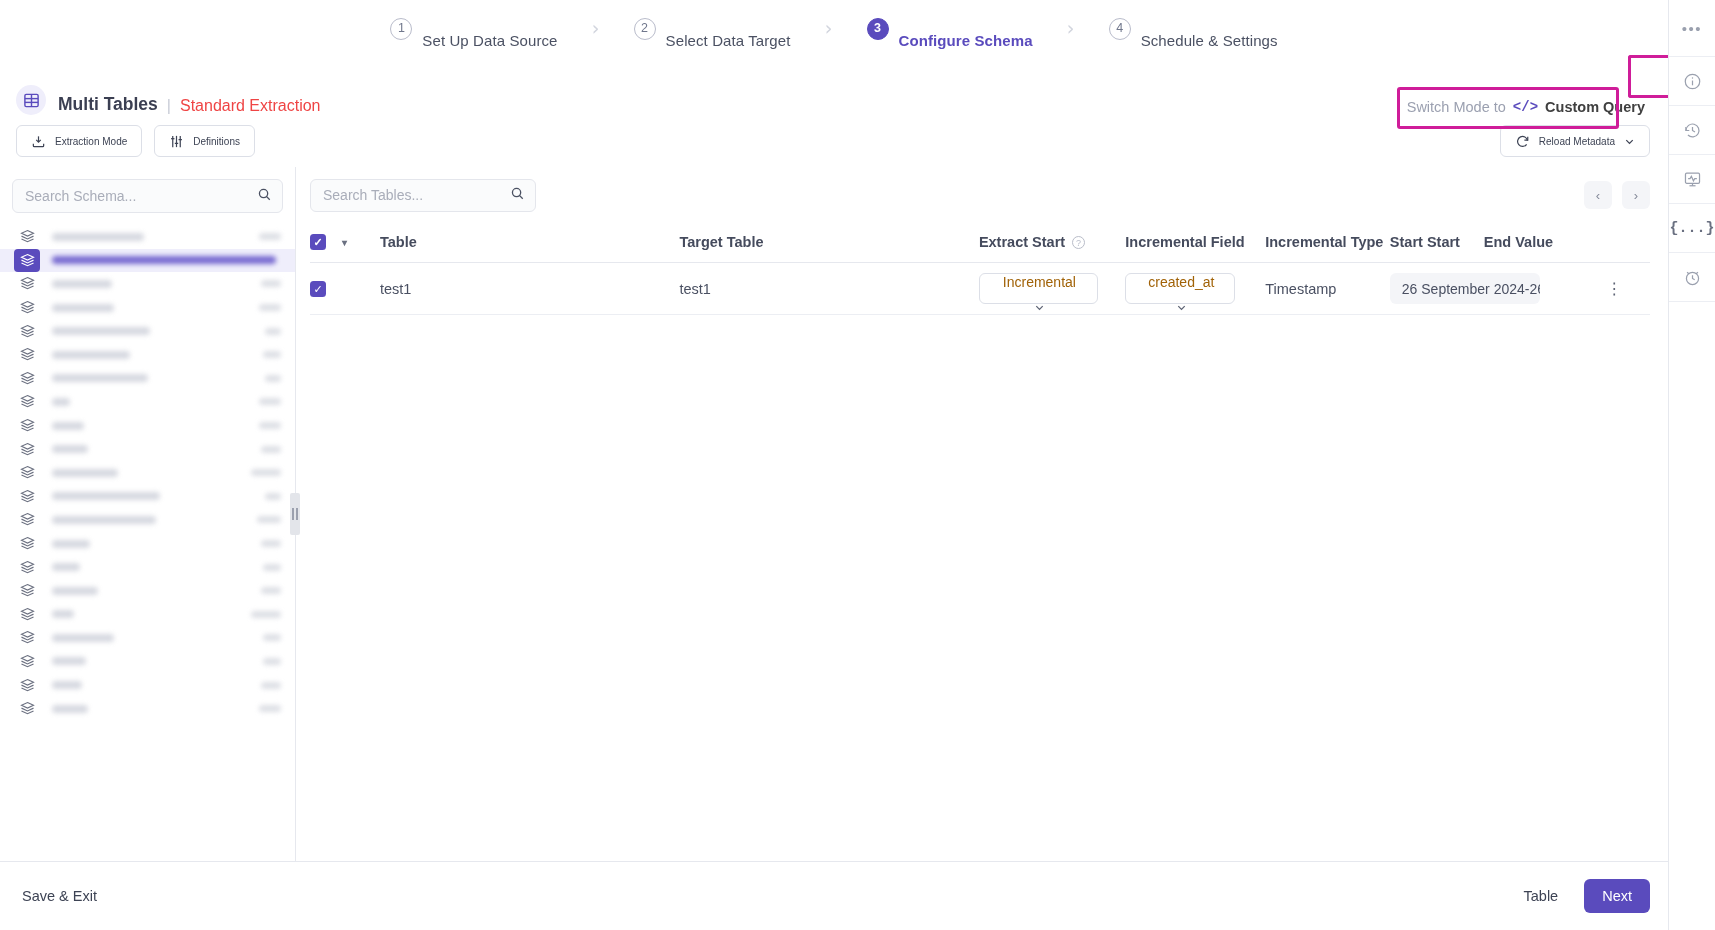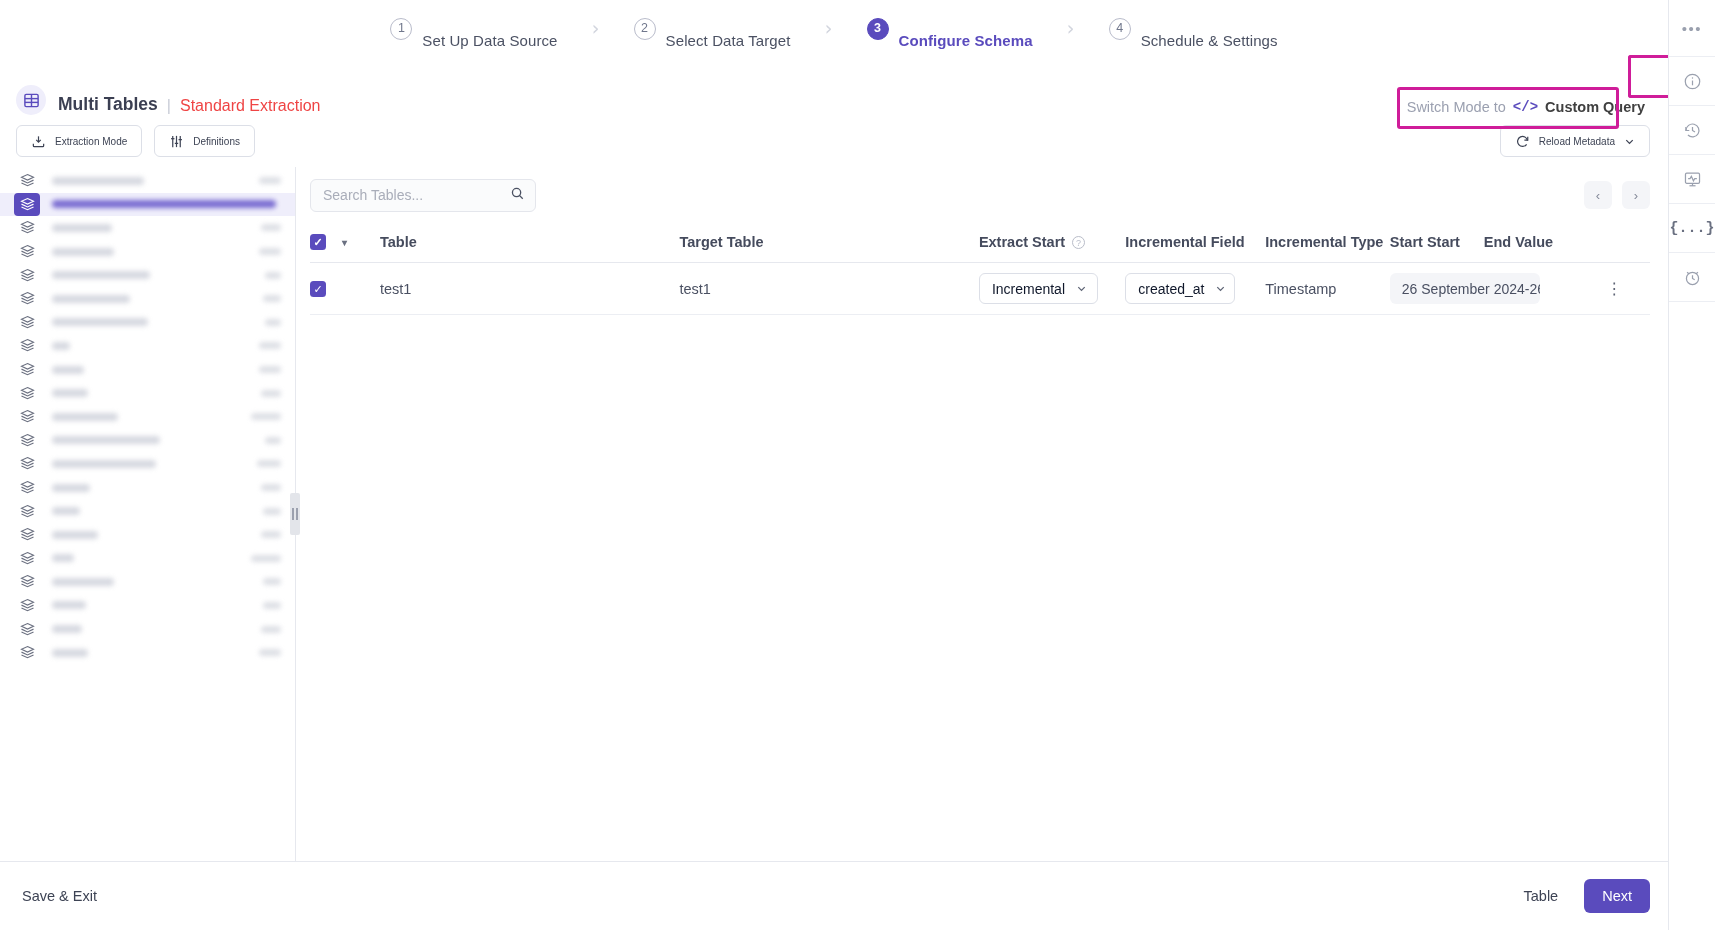--- a/index.html
+++ b/index.html
@@ -149,22 +149,23 @@
   .hdr-chev { color: #6a7081; font-size: 10px; margin-left: 12px; cursor: pointer; }
   .info-ic {
     display: inline-flex; align-items: center; justify-content: center;
     width: 13px; height: 13px; border: 1px solid #b9bdc9; border-radius: 50%;
     font-size: 9px; color: #b9bdc9; margin-left: 7px; vertical-align: middle;
     font-weight: normal;
   }
   .selbox {
     height: 31px; border: 1px solid #dcdfe7; border-radius: 6px; background: #fff;
     display: inline-flex; align-items: center; justify-content: space-between;
-    padding: 0 10px 0 12px; font-size: 14px; color: #0f172a; cursor: pointer;
+    padding: 0 10px 0 12px; font-size: 14px; color: #a16207; cursor: pointer;
     gap: 10px;
+    flex-direction: column;
   }
   .valbox {
     height: 31px; border-radius: 6px; background: #f4f5f8;
     display: inline-flex; align-items: center; padding: 0 12px;
     font-size: 14px; color: #4a5062; overflow: hidden; white-space: nowrap;
     cursor: pointer;
   }
   .kebab { color: #5d6374; font-size: 16px; line-height: 1; cursor: pointer;
            letter-spacing: 0; text-align: center; }
 
@@ -285,20 +286,29 @@
           <svg width="11" height="11" viewBox="0 0 12 12" fill="none" stroke="#3d4354" stroke-width="1.4">
             <path d="M2.5 4.5 6 8l3.5-3.5"></path>
           </svg>
         </span>
       </button>
     </div>
 
     <div class="body">
 
       <div class="sidebar">
+        <div class="search-box">
+          <input type="text" placeholder="Search Schema..." style="">
+          <span>
+            <svg width="15" height="15" viewBox="0 0 16 16" fill="none" stroke="#4a5062" stroke-width="1.4">
+              <circle cx="7" cy="7" r="4.4"></circle>
+                <line x1="10.3" y1="10.3" x2="13.6" y2="13.6"></line>
+            </svg>
+          </span>
+        </div>
         <div class="schema-list">
             <div class="schema-item">
               <span class="ic-sq">
                 <svg width="15" height="15" viewBox="0 0 16 16" fill="none" stroke="#6b7080" stroke-width="1.2">
                   <path d="M8 1.6 14.4 4.6 8 7.6 1.6 4.6z"></path>
                   <path d="M1.6 7.6 8 10.6l6.4-3"></path>
                   <path d="M1.6 10.6 8 13.6l6.4-3"></path>
                 </svg>
               </span>
               <span class="txt" style="width: 92px;"></span>

